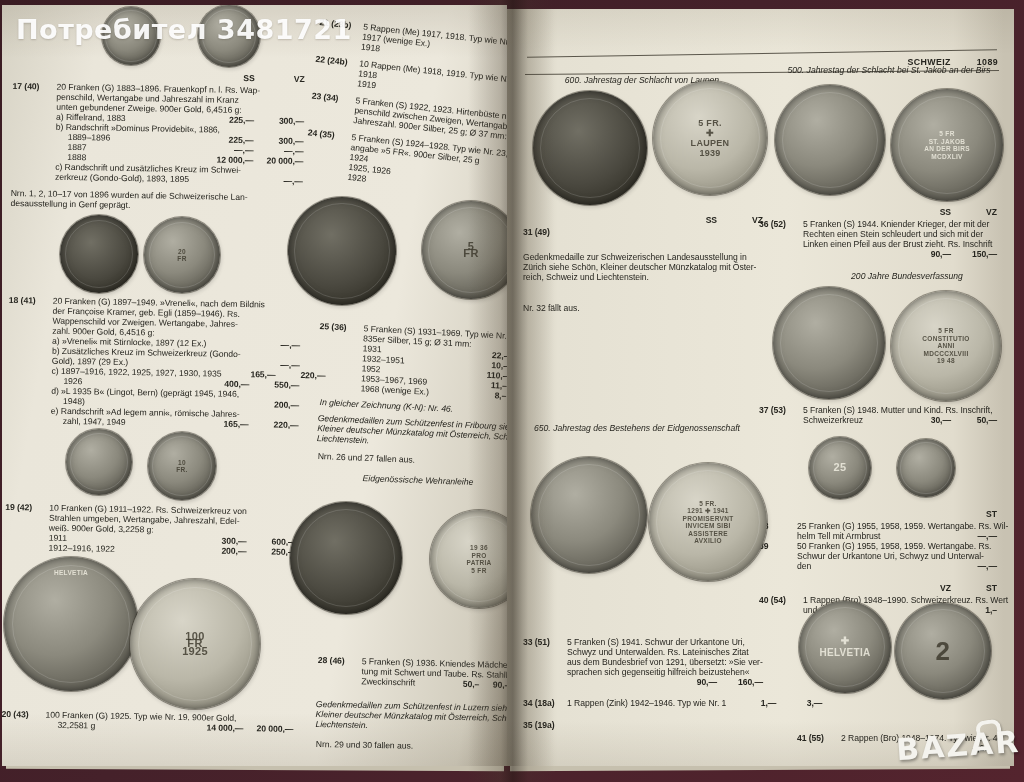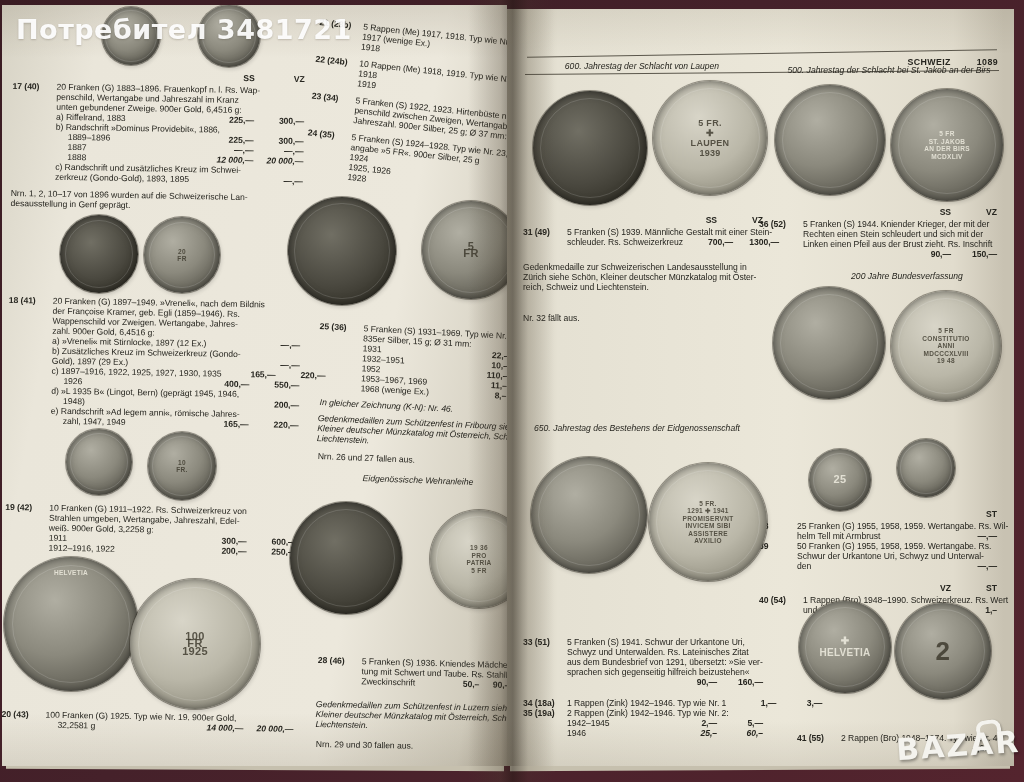--- a/index.html
+++ b/index.html
@@ -21,21 +21,21 @@
   .entry{display:flex;margin-bottom:7px;}
   .enum{width:44px;flex:none;font-weight:bold;}
   .enum.nar{width:38px;}
   .ebody{flex:1;min-width:0;}
   .prow{display:flex;}
   .pl{flex:1;white-space:nowrap;}
   .p1{width:54px;text-align:right;font-weight:bold;flex:none;}
   .p2{width:50px;text-align:right;font-weight:bold;flex:none;}
   .rp .p1{width:50px;} .rp .p2{width:46px;}
   .sub .pl{padding-left:12px;}
-  .ip .p1,.ip .p2{font-style:italic;}
+  .ip .p1,.ip .p2{}
   .gr{font-weight:bold;margin-bottom:2px;}
   .note{margin-bottom:7px;}
   .note div{white-space:nowrap;}
   .cap{position:absolute;font-style:italic;font-size:8.6px;text-align:center;z-index:2;}
   .blk{position:absolute;}
   
   .coin{position:absolute;border-radius:50%;z-index:2;
         background:radial-gradient(circle at 38% 32%,#b0aea2,#8b897d 45%,#605e54 78%,#454339);
         box-shadow:inset 0 0 10px rgba(0,0,0,.55),0 0 0 1px rgba(58,54,44,.5),1px 2px 4px rgba(0,0,0,.18);}
   .coin::after{content:"";position:absolute;inset:6%;border-radius:50%;border:1px solid rgba(255,255,255,.14);}
@@ -400,21 +400,21 @@
     <div class="blk col note" style="left:314px;top:734px;width:200px;transform:rotate(1deg);transform-origin:0 0;">
         <div>Nrn. 29 und 30 fallen aus.</div>
       </div>
   </div>
 
   <div class="page rp" id="pgR">
     <div class="hrule" style="left:20px;top:44px;width:470px;transform:rotate(-.9deg);"></div>
     <div class="hrule" style="left:18px;top:63px;width:474px;transform:rotate(-.5deg);"></div>
     <div id="rhead"><span>SCHWEIZ</span><span>1089</span></div>
 
-    <div class="cap" style="left:40px;top:52px;width:190px;">600. Jahrestag der Schlacht von Laupen</div>
+    <div class="cap" style="left:40px;top:66px;width:190px;">600. Jahrestag der Schlacht von Laupen</div>
     <div class="cap" style="left:268px;top:56px;width:228px;">500. Jahrestag der Schlacht bei St. Jakob an der Birs</div>
     <div class="cap" style="left:24px;top:414px;width:212px;">650. Jahrestag des Bestehens der Eidgenossenschaft</div>
     <div class="cap" style="left:318px;top:262px;width:164px;">200 Jahre Bundesverfassung</div>
 
     <div class="coin dark" style="left:26px;top:82px;width:114px;height:114px;"></div>
     <div class="coin ik light" style="left:146px;top:72px;width:114px;height:114px;">
         <span class="clbl" style="font-size:9px;line-height:10px;">5 FR.
 ✚
 LAUPEN
 1939</span>
@@ -436,50 +436,40 @@
 AVXILIO</span>
       </div>
     <div class="coin" style="left:266px;top:278px;width:112px;height:112px;"></div>
     <div class="coin ik light" style="left:384px;top:282px;width:110px;height:110px;">
         <span class="clbl">5 FR
 CONSTITUTIO
 ANNI
 MDCCCXLVIII
 19  48</span>
       </div>
-    <div class="coin" style="left:302px;top:440px;width:62px;height:62px;">
+    <div class="coin" style="left:302px;top:428px;width:62px;height:62px;">
         <span class="clbl mid">25</span>
       </div>
     <div class="coin" style="left:390px;top:430px;width:58px;height:58px;"></div>
     <div class="coin" style="left:292px;top:592px;width:92px;height:92px;">
         <span class="clbl" style="font-size:10px;line-height:12px;">✚
 HELVETIA</span>
       </div>
     <div class="coin ik" style="left:388px;top:594px;width:96px;height:96px;">
         <span class="clbl big">2</span>
       </div>
 
     <div class="col" style="left:16px;top:206px;width:240px;">
       <div class="prow gr">
           <span class="pl"></span>
           <span class="p1">SS</span>
           <span class="p2">VZ</span>
         </div>
       <div class="entry">
         <span class="enum">31 (49)</span>
-        <div class="ebody">
-          <div class="prow">
-              <span class="pl">5 Franken (S) 1939. Männliche Gestalt mit einer Stein-</span>
-            </div>
-          <div class="prow">
-              <span class="pl">schleuder. Rs. Schweizerkreuz</span>
-              <span class="p1">700,—</span>
-              <span class="p2">1300,—</span>
-            </div>
-        </div>
       </div>
       <div style="height:8px;"></div>
       <div class="note">
         <div>Gedenkmedaille zur Schweizerischen Landesausstellung in</div>
           <div>Zürich siehe Schön, Kleiner deutscher Münzkatalog mit Öster-</div>
           <div>reich, Schweiz und Liechtenstein.</div>
       </div>
       <div style="height:14px;"></div>
       <div class="note">
           <div>Nr. 32 fällt aus.</div>
@@ -503,47 +493,32 @@
               <span class="pl">sprachen sich gegenseitig hilfreich beizustehen«</span>
             </div>
           <div class="prow">
               <span class="pl"></span>
               <span class="p1">90,—</span>
               <span class="p2">160,—</span>
             </div>
         </div>
       </div>
       <div style="height:4px;"></div>
-      <div class="entry" style="margin-bottom:0;">
+      <div class="entry" style="margin-bottom:12px;">
         <span class="enum">34 (18a)</span>
         <div class="ebody">
           <div class="prow">
               <span class="pl">1 Rappen (Zink) 1942–1946. Typ wie Nr. 1</span>
               <span class="p1">1,—</span>
               <span class="p2">3,—</span>
             </div>
         </div>
       </div>
       <div class="entry">
         <span class="enum">35 (19a)</span>
-        <div class="ebody">
-          <div class="prow">
-              <span class="pl">2 Rappen (Zink) 1942–1946. Typ wie Nr. 2:</span>
-            </div>
-          <div class="prow">
-              <span class="pl">1942–1945</span>
-              <span class="p1">2,—</span>
-              <span class="p2">5,—</span>
-            </div>
-          <div class="prow ip">
-              <span class="pl">1946</span>
-              <span class="p1">25,–</span>
-              <span class="p2">60,–</span>
-            </div>
-        </div>
       </div>
     </div>
 
     <div class="col" style="left:252px;top:198px;width:238px;">
       <div class="prow gr">
           <span class="pl"></span>
           <span class="p1">SS</span>
           <span class="p2">VZ</span>
         </div>
       <div class="entry">
@@ -560,20 +535,35 @@
             </div>
           <div class="prow">
               <span class="pl"></span>
               <span class="p1">90,—</span>
               <span class="p2">150,—</span>
             </div>
         </div>
       </div>
     </div>
 
+    <div class="col" style="left:252px;top:396px;width:238px;">
+      <div class="entry">
+        <span class="enum">37 (53)</span>
+        <div class="ebody">
+          <div class="prow">
+              <span class="pl">5 Franken (S) 1948. Mutter und Kind. Rs. Inschrift,</span>
+            </div>
+          <div class="prow">
+              <span class="pl">Schweizerkreuz</span>
+              <span class="p1">30,—</span>
+              <span class="p2">50,—</span>
+            </div>
+        </div>
+      </div>
+    </div>
 
     <div class="col" style="left:252px;top:500px;width:238px;">
       <div class="prow gr">
           <span class="pl"></span>
           <span class="p1"></span>
           <span class="p2">ST</span>
         </div>
       <div class="entry" style="margin-bottom:0;">
         <span class="enum nar">38</span>
         <div class="ebody">

